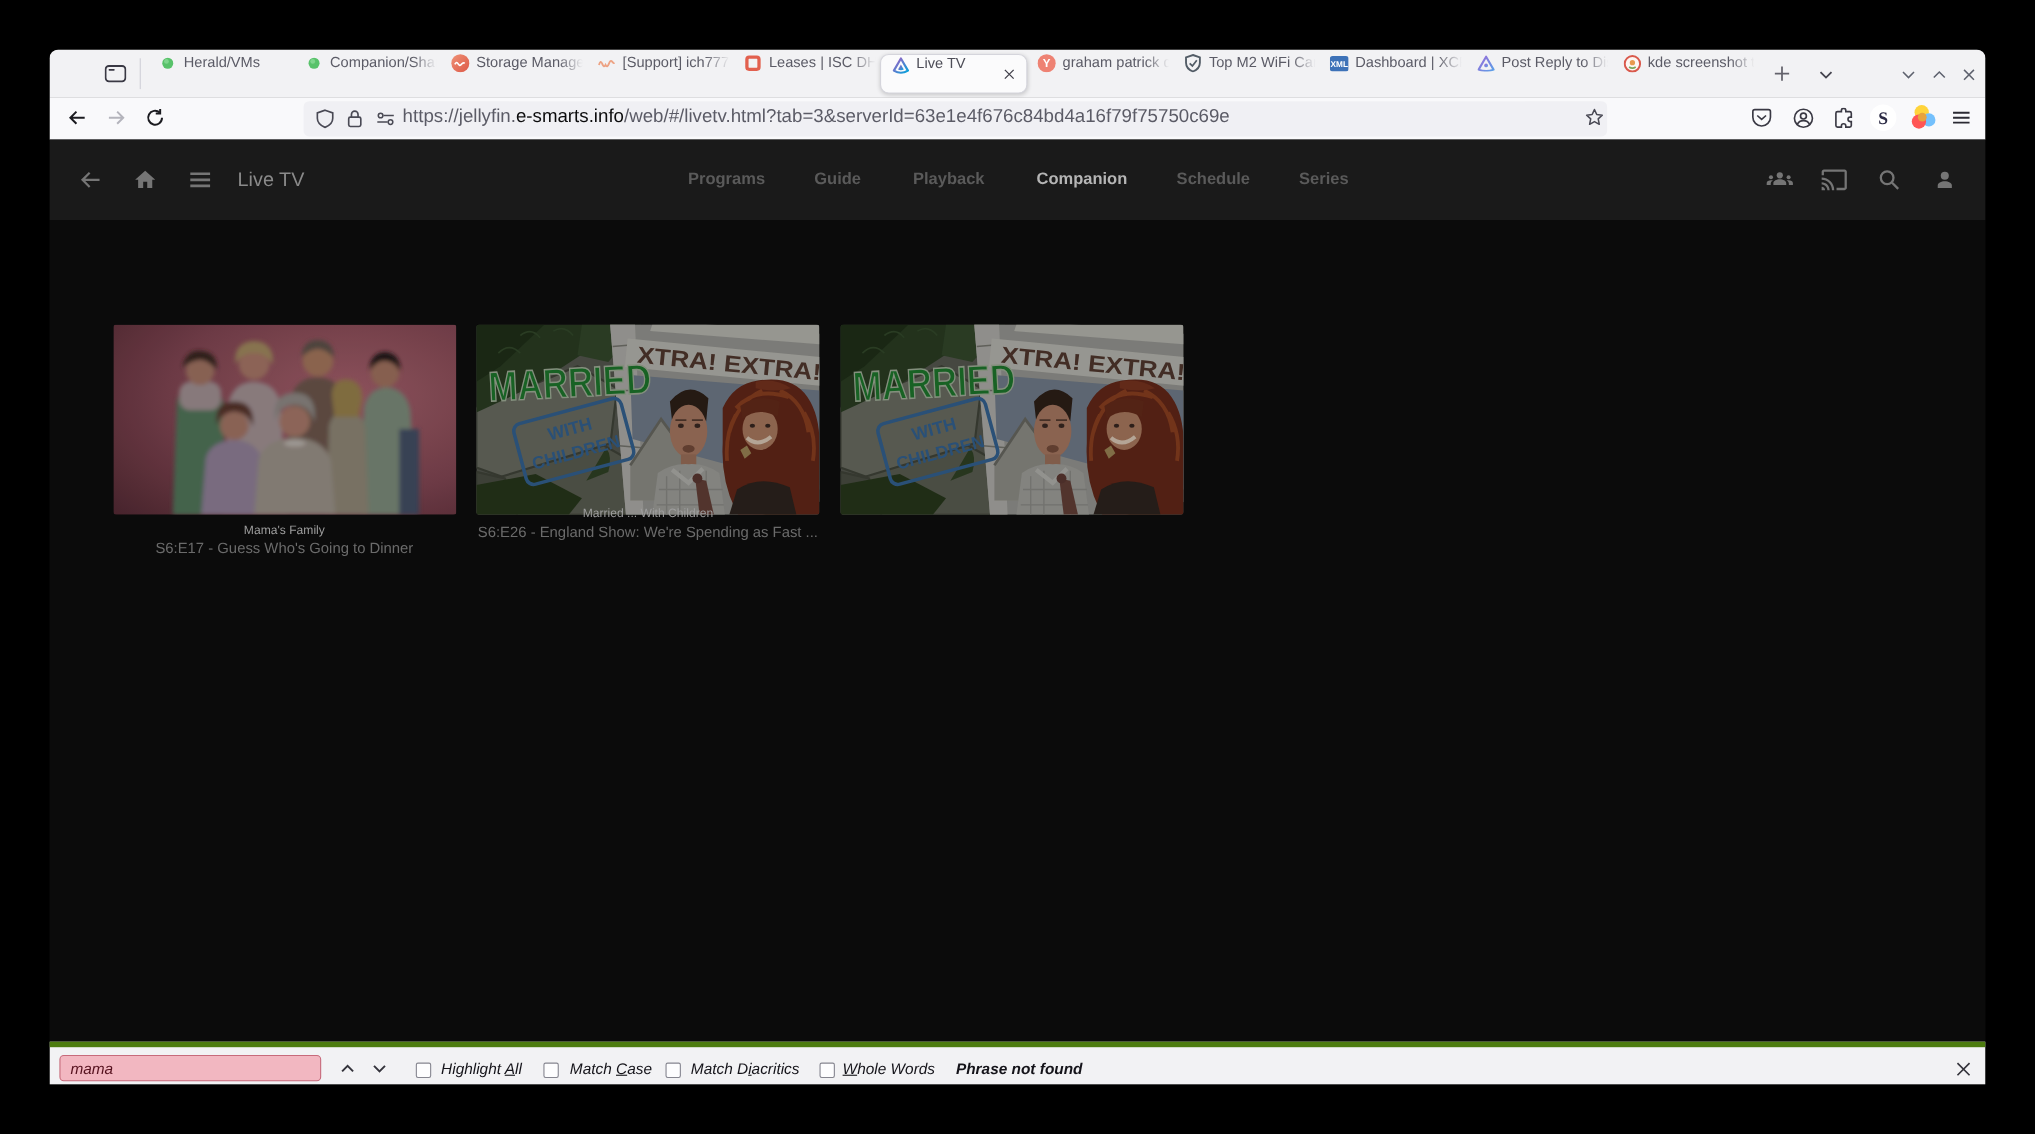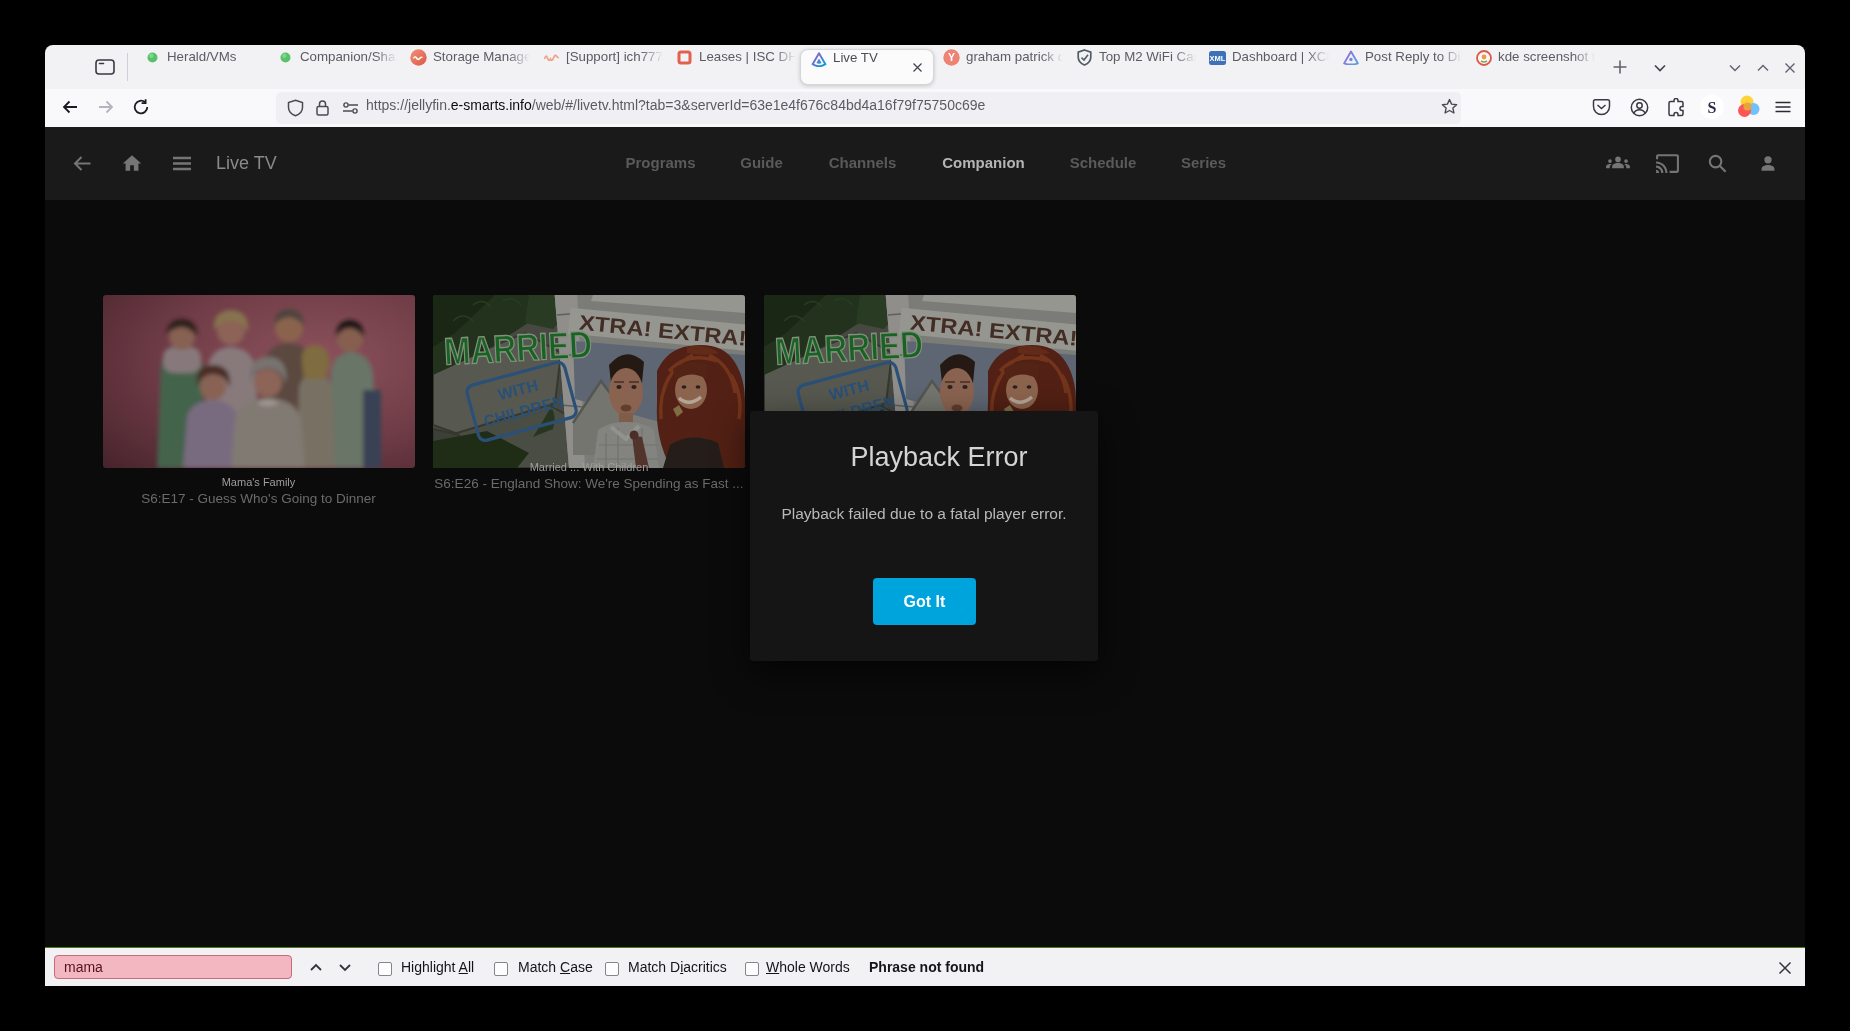--- a/index.html
+++ b/index.html
@@ -21,21 +21,21 @@
   .tab.active .lbl { color:#4d4d57; }
   .tclose { position:absolute; right:8px; top:10px; }
   .newtab { position:absolute; left:1567px; top:14px; }
   .tabdrop { position:absolute; left:1608px; top:17px; }
   .winbtns { position:absolute; left:1683px; top:17px; display:flex; gap:13.7px; }
   
   .toolbar { position:absolute; left:0; top:44px; width:1760px; height:38px; background:#f9f9fb; }
   .navico { position:absolute; top:9px; }
   .urlbar { position:absolute; left:231px; top:3px; width:1185px; height:32px; background:#f0f0f4;
     border-radius:5px; display:flex; align-items:center; }
-  .urltext { position:absolute; left:321px; top:0; height:32px; line-height:33px; font-size:14px;
+  .urltext { position:absolute; left:321px; top:0; height:32px; line-height:33px; font-size:17px;
     color:#5b5b66; white-space:nowrap; }
   .urltext b { color:#0c0c0d; font-weight:normal; }
   
   .content { position:absolute; left:0; top:82px; width:1760px; height:820px; background:#0b0b0b; }
   .jnav { position:absolute; left:0; top:0; width:1760px; height:73px; background:#1a1a1a; }
   .jnav .ic { position:absolute; top:0; height:73px; display:flex; align-items:center; }
   .jtitle { position:absolute; left:171px; top:0; height:73px; line-height:72px; font-size:18px; color:#8a8a8a; }
   .jlink { position:absolute; top:0; height:73px; line-height:72px; font-size:15px; font-weight:bold;
     color:#5a5a5a; transform:translateX(-50%); }
   .jlink.sel { color:#b5b5b5; }
@@ -46,21 +46,21 @@
   .cap .s { font-size:13.5px; color:#6b6b6b; margin-top:3px; }
   
   .dialog { position:absolute; left:705px; top:284px; width:348px; height:250px; background:#151515;
     border-radius:3px; box-shadow:0 12px 35px rgba(0,0,0,.65); }
   .dialog h2 { font-size:27px; font-weight:normal; color:#d4d4d4; text-align:center; margin-top:31px; padding-left:30px; }
   .dialog p { font-size:15.5px; color:#b9b9b9; text-align:center; margin-top:32px; }
   .gotit { position:absolute; left:123px; top:167px; width:103px; height:47px; background:#00a4dc;
     border-radius:4px; color:#fff; font-weight:bold; font-size:16px; text-align:center; line-height:47px; }
   
   .findbar { position:absolute; left:0; top:902px; width:1760px; height:39px; background:#f2f2f4;
-    border-top:1px solid #4d7c0f; }
+    border-top:5px solid #4d7c0f;font-style:italic; }
   .finput { position:absolute; left:9px; top:7px; width:238px; height:24px; background:#f2b7c1;
     border:1px solid #c76a7b; border-radius:4px; font-size:14px; color:#55111e; line-height:22px;
     padding-left:9px; }
   .fchk { position:absolute; top:14px; width:14px; height:14px; border:1px solid #85858f;
     border-radius:2px; background:#fdfdfe; }
   .flbl { position:absolute; top:0; height:39px; line-height:39px; font-size:14px; color:#15141a; }
   .fnote { position:absolute; left:824px; top:0; height:39px; line-height:39px; font-size:14px;
     font-weight:bold; color:#15141a; }
 </style>
 </head>
@@ -273,21 +273,21 @@
         </svg>
       <svg class="ic" style="left:76px" width="22" height="73" viewBox="0 0 24 24">
           <path d="M10 20v-6h4v6h5v-8h3L12 3 2 12h3v8z" fill="#757575"></path>
         </svg>
       <svg class="ic" style="left:127px" width="20" height="73" viewBox="0 0 20 20">
           <path d="M1 4.5 H19 M1 10 H19 M1 15.5 H19" stroke="#757575" stroke-width="2.4"></path>
         </svg>
       <div class="jtitle">Live TV</div>
       <div class="jlink" style="left:615.5px">Programs</div>
       <div class="jlink" style="left:716.5px">Guide</div>
-      <div class="jlink" style="left:817.5px">Channels</div>
+      <div class="jlink" style="left:817.5px">Playback</div>
       <div class="jlink sel" style="left:938.5px">Companion</div>
       <div class="jlink" style="left:1058px">Schedule</div>
       <div class="jlink" style="left:1158.5px">Series</div>
       <svg class="ic" style="left:1560px" width="26" height="73" viewBox="0 0 24 24">
           <circle cx="12" cy="8.2" r="2.6" fill="#757575"></circle>
           <path d="M12 11.6 c-2.8 0-5.4 1.4-5.4 3.2 V16.4 h10.8 v-1.6 c0-1.8-2.6-3.2-5.4-3.2z" fill="#757575"></path>
           <circle cx="4.6" cy="9.8" r="1.7" fill="#757575"></circle>
           <path d="M4.6 12.4 c-1.9 0-3.6 1-3.6 2.2 v1.8 h3.4 v-1.2 c0-1 .7-2 1.9-2.6 -.5-.13-1.1-.2-1.7-.2z" fill="#757575"></path>
           <circle cx="19.4" cy="9.8" r="1.7" fill="#757575"></circle>
           <path d="M19.4 12.4 c1.9 0 3.6 1 3.6 2.2 v1.8 h-3.4 v-1.2 c0-1-.7-2-1.9-2.6 .5-.13 1.1-.2 1.7-.2z" fill="#757575"></path>
@@ -414,25 +414,20 @@
       </svg>
     </div>
     <div class="cap" style="left:48.5px; top:349px">
       <div class="t">Mama's Family</div>
       <div class="s">S6:E17 - Guess Who's Going to Dinner</div>
     </div>
     <div class="cap" style="left:379px; top:334px">
       <div class="t">Married ... With Children</div>
       <div class="s">S6:E26 - England Show: We're Spending as Fast ...</div>
     </div>
-    <div class="dialog">
-      <h2>Playback Error</h2>
-      <p>Playback failed due to a fatal player error.</p>
-      <div class="gotit">Got It</div>
-    </div>
   </div>
   <div class="findbar">
     <div class="finput">mama</div>
     <svg style="position:absolute; left:264px; top:14px" width="14" height="11" viewBox="0 0 14 11">
         <path d="M2 8 L7 3 L12 8" fill="none" stroke="#35343c" stroke-width="1.8"></path>
       </svg>
     <svg style="position:absolute; left:293px; top:14px" width="14" height="11" viewBox="0 0 14 11">
         <path d="M2 3 L7 8 L12 3" fill="none" stroke="#35343c" stroke-width="1.8"></path>
       </svg>
     <div class="fchk" style="left:333px"></div>

